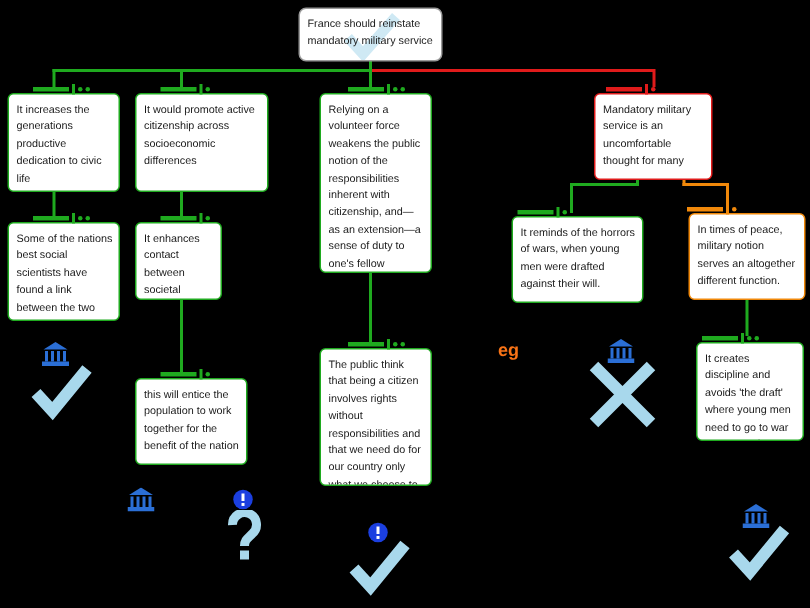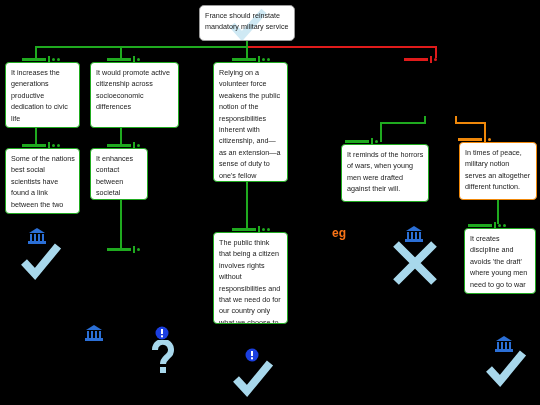--- a/index.html
+++ b/index.html
@@ -149,29 +149,35 @@
   </div>
 
   <div class="node" style="left:90px;top:62px;width:89px;height:66px;">
     <div class="txt">It would promote active citizenship across socioeconomic differences</div>
   </div>
 
   <div class="node" style="left:90px;top:148px;width:58px;height:52px;">
     <div class="txt">It enhances contact between societal classes, creating comradery</div>
   </div>
 
+  <div class="node" style="left:90px;top:252px;width:75px;height:58px;">
+    <div class="txt">this will entice the population to work together for the benefit of the nation</div>
+  </div>
 
   <div class="node" style="left:213px;top:62px;width:75px;height:120px;">
     <div class="txt">Relying on a volunteer force weakens the public notion of the responsibilities inherent with citizenship, and—as an extension—a sense of duty to one's fellow citizens.</div>
   </div>
 
   <div class="node" style="left:213px;top:232px;width:75px;height:92px;">
     <div class="txt">The public think that being a citizen involves rights without responsibilities and that we need do for our country only what we choose to do</div>
   </div>
 
+  <div class="node red" style="left:396px;top:62px;width:79px;height:58px;">
+    <div class="txt">Mandatory military service is an uncomfortable thought for many</div>
+  </div>
 
   <div class="node" style="left:341px;top:144px;width:88px;height:58px;">
     <div class="txt">It reminds of the horrors of wars, when young men were drafted against their will.</div>
   </div>
 
   <div class="node orange" style="left:459px;top:142px;width:78px;height:58px;">
     <div class="txt">In times of peace, military notion serves an altogether different function.</div>
   </div>
 
   <div class="node" style="left:464px;top:228px;width:72px;height:66px;">

